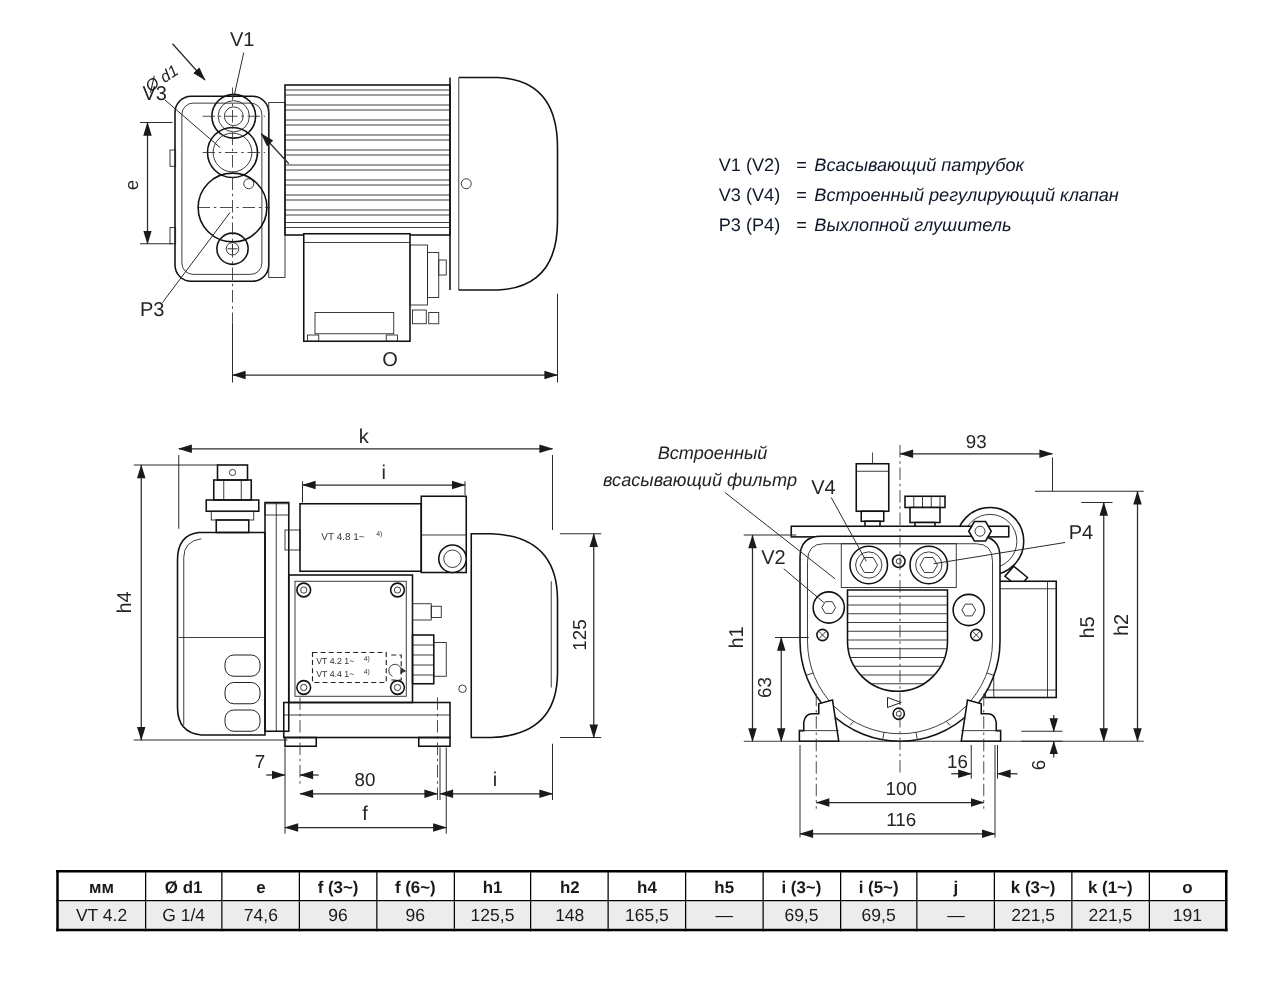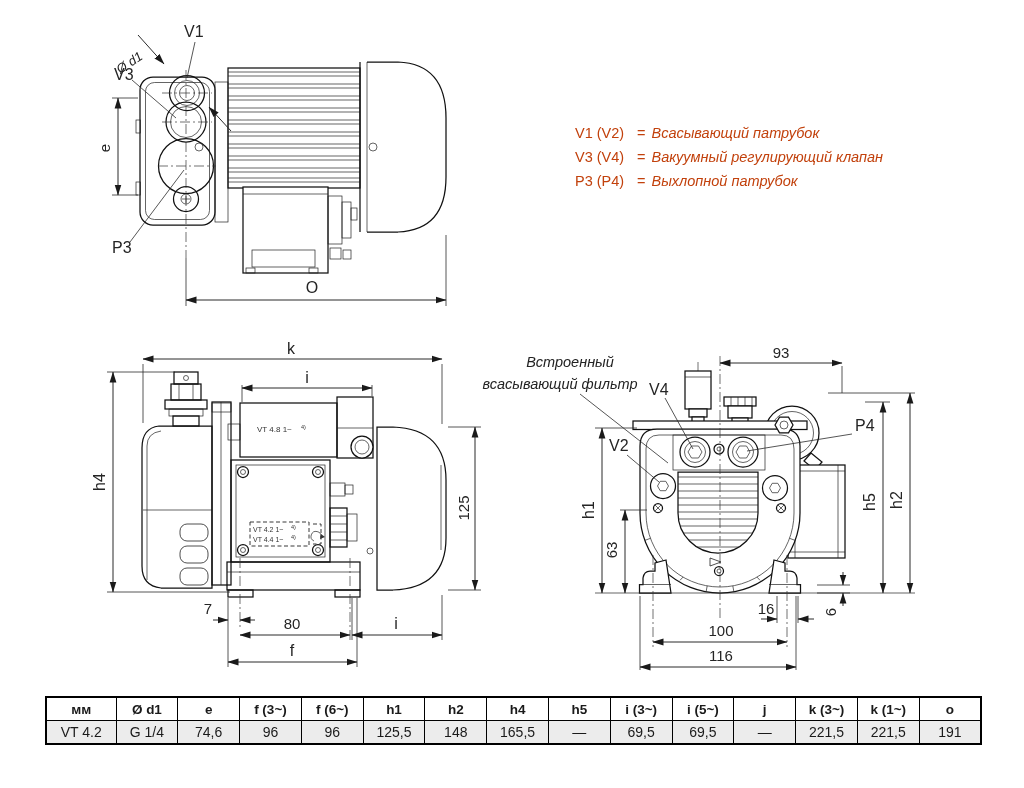--- a/index.html
+++ b/index.html
@@ -15,21 +15,21 @@
   .ext {fill:none;stroke:#2b2b2b;stroke-width:0.8;}
   .cl  {fill:none;stroke:#333;stroke-width:0.7;stroke-dasharray:10 3 2 3;}
   .dsh {fill:none;stroke:#222;stroke-width:0.9;stroke-dasharray:4 2.5;}
   .dt  {font-size:15px;fill:#252525;}
   .dt2 {font-size:16px;fill:#252525;}
   .it  {font-style:italic;}
   .tiny{font-size:8px;fill:#333;}
   .tiny2{font-size:7px;fill:#333;}
   .sup {font-size:5.5px;fill:#333;}
   
-  .legend{position:absolute;left:575px;top:121px;font-size:14.5px;color:#c2410c;}
+  .legend{position:absolute;left:575px;top:121px;font-size:14.5px;color:#0f172a;}
   .legend-row{height:24px;line-height:24px;white-space:nowrap;}
   .legend-key{display:inline-block;min-width:58px;}
   .legend-sep{display:inline-block;margin:0 6px 0 4px;}
   .legend-val{font-style:italic;}
   
   .dims-table{position:absolute;left:45px;top:696px;width:937px;border-collapse:collapse;
               table-layout:fixed;border:2px solid #000;}
   .dims-table th,.dims-table td{border:1.6px solid #000;text-align:center;padding:1px 0;
               height:20px;font-size:13.5px;white-space:nowrap;overflow:hidden;}
   .dims-table th{font-weight:bold;background:#fff;}
@@ -137,24 +137,24 @@
       <line class="dim" x1="86" y1="280" x2="346" y2="280" marker-start="url(#a_s)" marker-end="url(#a_e)"></line>
       <text class="dt2" text-anchor="middle" x="212" y="273">O</text>
     </g>
   </svg>
 
   <div class="legend">
     <div class="legend-row">
       <span class="legend-key">V1 (V2)</span><span class="legend-sep">=</span><span class="legend-val">Всасывающий патрубок</span>
     </div>
     <div class="legend-row">
-      <span class="legend-key">V3 (V4)</span><span class="legend-sep">=</span><span class="legend-val">Вакуумный регулирующий клапан</span>
+      <span class="legend-key">V3 (V4)</span><span class="legend-sep">=</span><span class="legend-val">Встроенный регулирующий клапан</span>
     </div>
     <div class="legend-row">
-      <span class="legend-key">P3 (P4)</span><span class="legend-sep">=</span><span class="legend-val">Выхлопной патрубок</span>
+      <span class="legend-key">P3 (P4)</span><span class="legend-sep">=</span><span class="legend-val">Выхлопной глушитель</span>
     </div>
   </div>
 
   <svg style="left:95px;top:340px;" width="390" height="340" viewBox="0 0 390 340">
     <defs>
       <marker id="b_e" markerWidth="12" markerHeight="9" refX="10.5" refY="4" orient="auto" markerUnits="userSpaceOnUse">
         <path d="M0,0.6 L11,4 L0,7.4 Z" fill="#1a1a1a"></path>
         </marker>
       <marker id="b_s" markerWidth="12" markerHeight="9" refX="0.5" refY="4" orient="auto" markerUnits="userSpaceOnUse">
         <path d="M11,0.6 L0,4 L11,7.4 Z" fill="#1a1a1a"></path>

